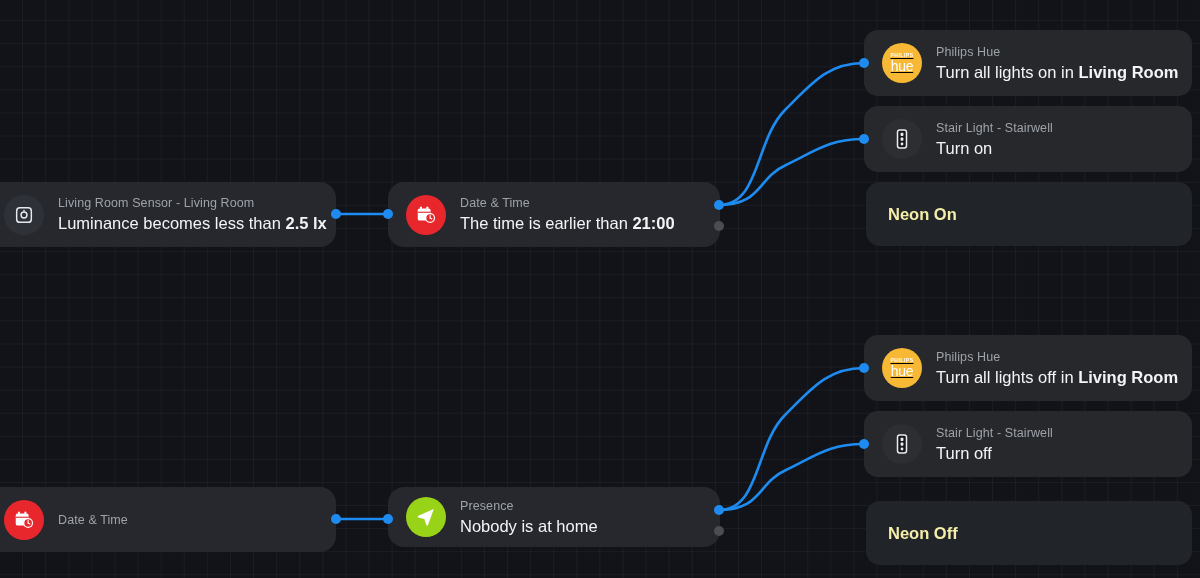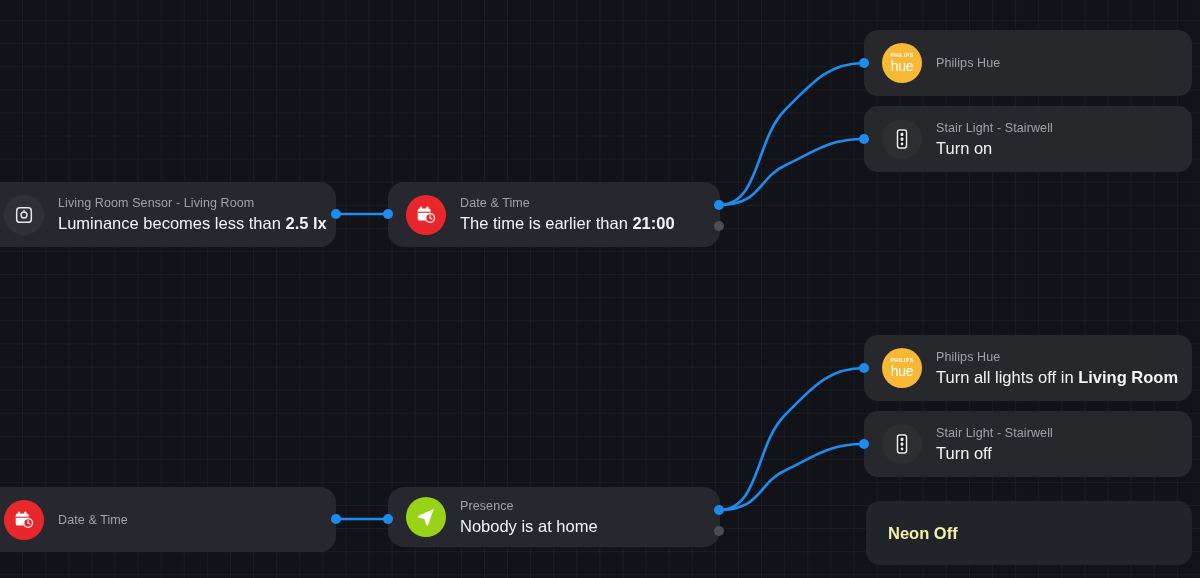--- a/index.html
+++ b/index.html
@@ -67,20 +67,21 @@
     flex: 0 0 auto;
     width: 40px;
     height: 40px;
     border-radius: 50%;
     margin-left: 18px;
     display: flex;
     align-items: center;
     justify-content: center;
     overflow: hidden;
     position: relative;
+    text-decoration: underline;
   }
   .node-icon.sensor { background: #2e3238; }
   .node-icon.datetime { background: #e8272c; }
   .node-icon.presence { background: #99d318; }
   .node-icon.hue { background: #f6b835; }
   .node-icon.switch { background: #2c2e32; }
 
   .node-body {
     display: flex;
     flex-direction: column;
@@ -213,40 +214,46 @@
 
   <div class="node action" style="left:864px; top:30px; width:328px; height:66px;">
     <div class="node-icon hue">
       <div class="hue-logo">
         <div class="hl-top">PHILIPS</div>
         <div class="hl-main">hue</div>
       </div>
     </div>
     <div class="node-body">
       <div class="node-sub">Philips Hue</div>
+      <div class="node-title"><span>Turn all lights on in </span><b>Living Room</b></div>
     </div>
   </div>
   <div class="port active" style="left:859px; top:58px;"></div>
 
   <div class="node action" style="left:864px; top:106px; width:328px; height:66px;">
     <div class="node-icon switch">
       <svg width="24" height="24" viewBox="0 0 24 24">
         <rect x="7.5" y="3" width="9" height="18" rx="2.2" fill="#17181b" stroke="#e9ecf0" stroke-width="1.5"></rect>
         <rect x="10.6" y="5.7" width="2.8" height="3.3" rx="0.7" fill="#e9ecf0"></rect>
         <rect x="10.6" y="10.4" width="2.8" height="3.3" rx="0.7" fill="#e9ecf0"></rect>
         <circle cx="12" cy="17" r="1.4" fill="#e9ecf0"></circle>
       </svg>
     </div>
     <div class="node-body">
       <div class="node-sub">Stair Light - Stairwell</div>
       <div class="node-title"><span>Turn on</span><b></b></div>
     </div>
   </div>
   <div class="port active" style="left:859px; top:134px;"></div>
 
+  <div class="node plain" style="left:866px; top:182px; width:326px; height:64px;">
+    <div class="node-body">
+      <div class="neon-label">Neon On</div>
+    </div>
+  </div>
 
   <div class="node trigger" style="left:-14px; top:487px; width:350px; height:65px;">
     <div class="node-icon datetime">
       <svg width="22" height="22" viewBox="0 0 24 24">
         <g fill="#ffffff">
           <rect x="3" y="5" width="14" height="13" rx="2"></rect>
           <rect x="5.5" y="2.6" width="2" height="3.6" rx="1"></rect>
           <rect x="12.5" y="2.6" width="2" height="3.6" rx="1"></rect>
         </g>
         <rect x="3" y="8.4" width="14" height="1.2" fill="#e8272c"></rect>

